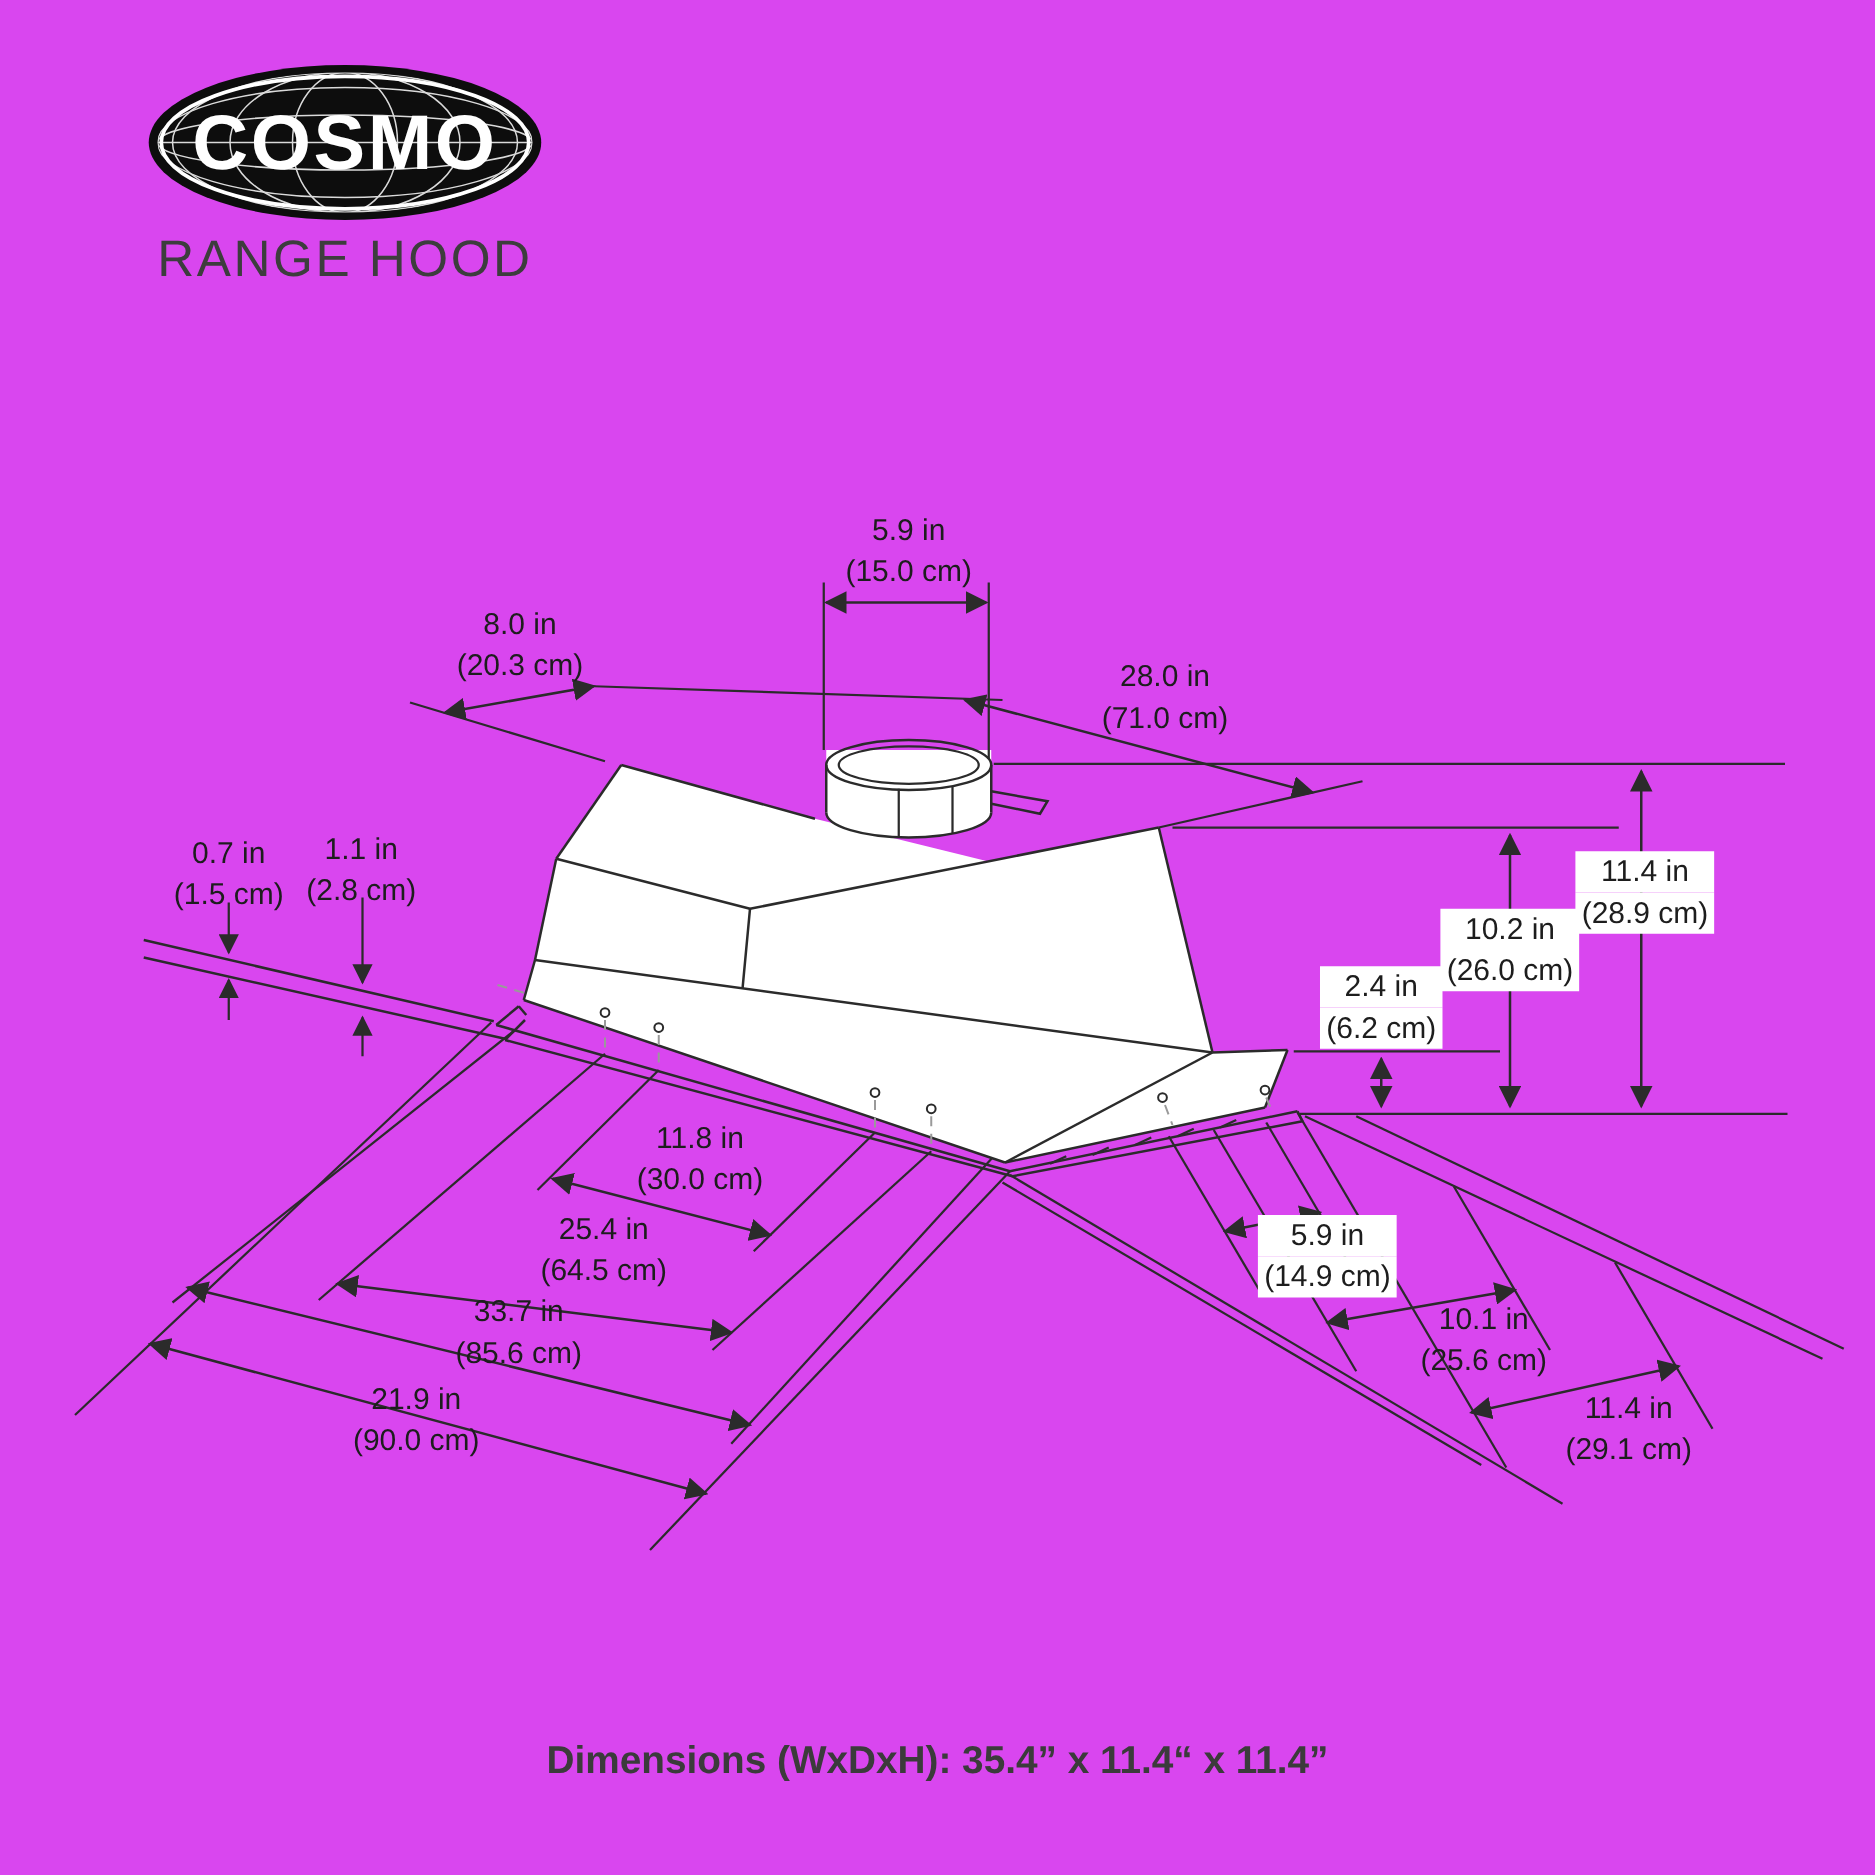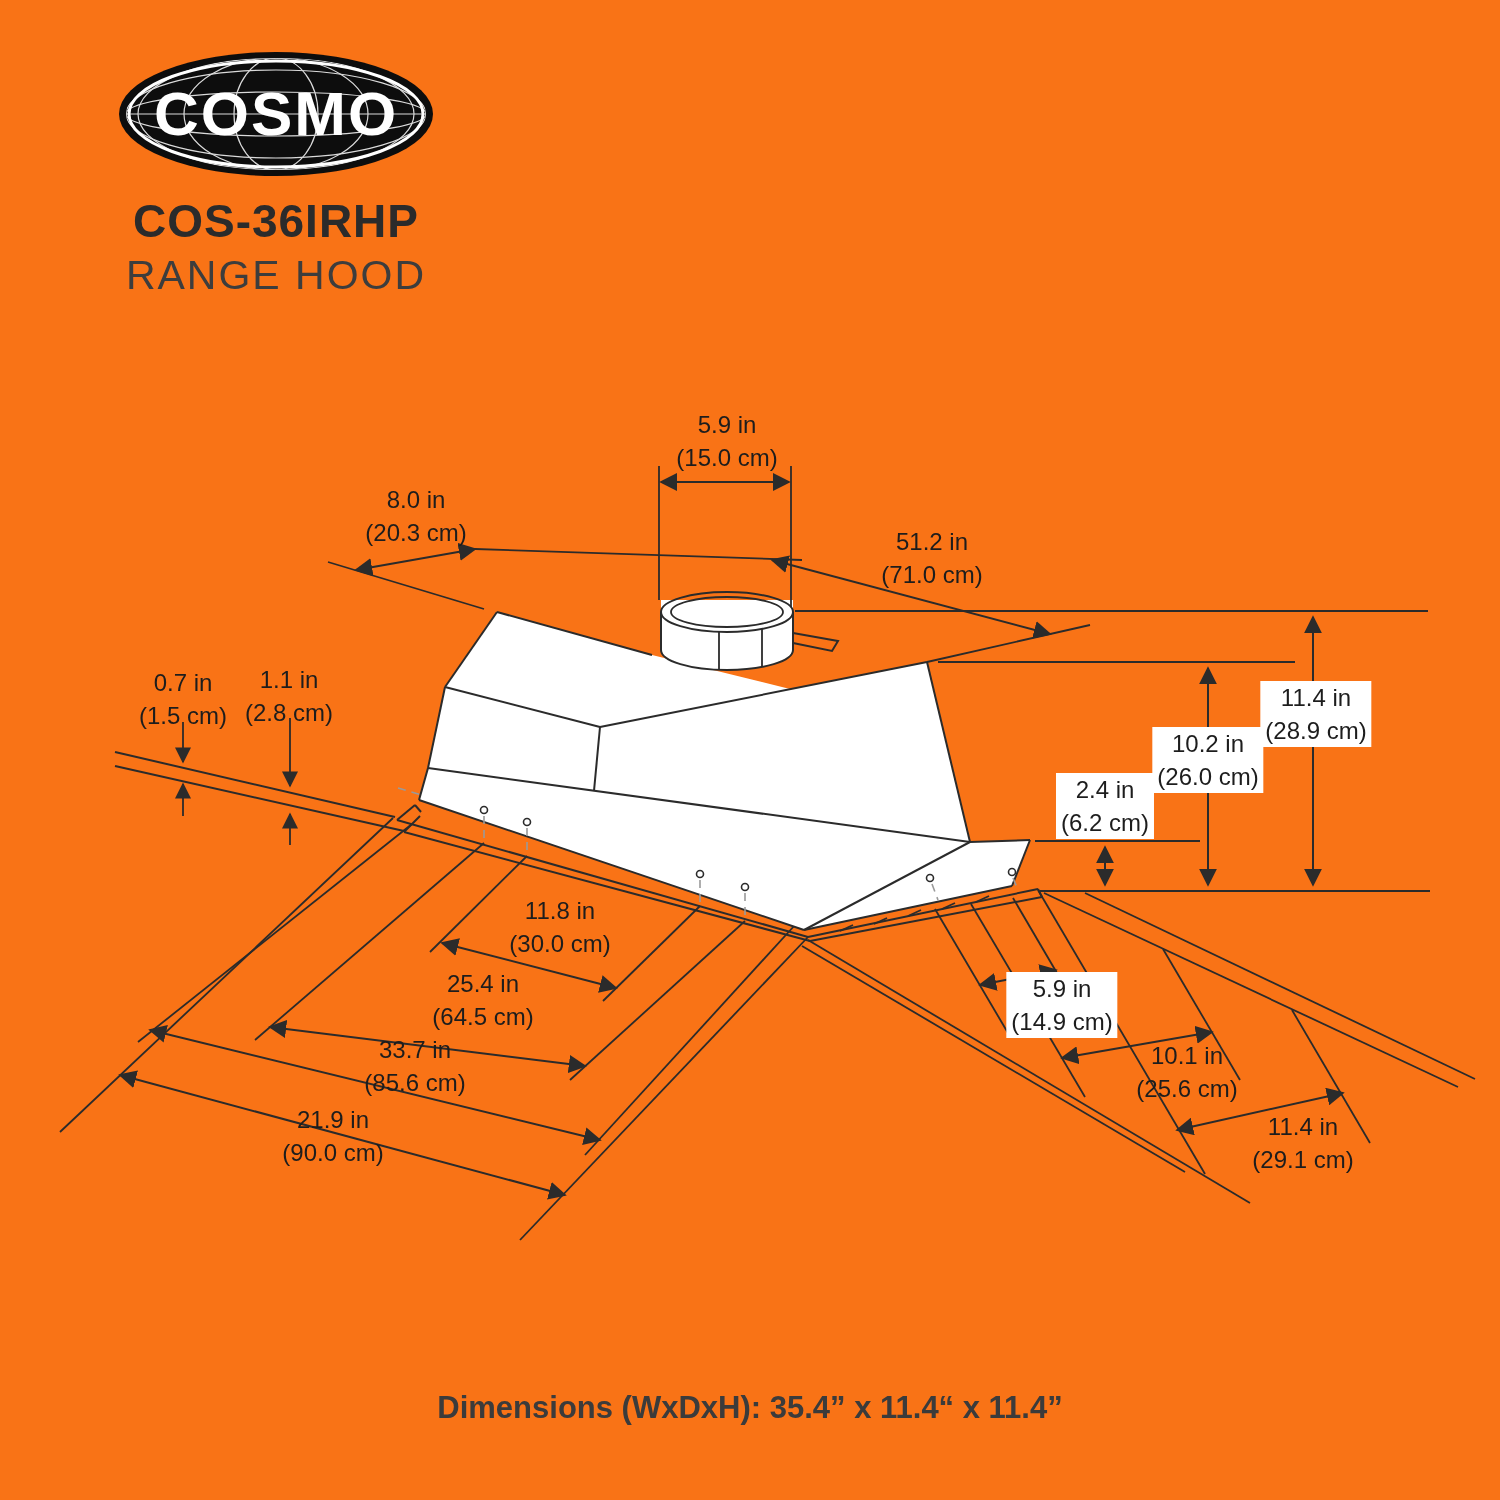--- a/index.html
+++ b/index.html
@@ -1,17 +1,17 @@
 <!DOCTYPE html>
 <html><head>
 <meta charset="utf-8">
 <style>
   html,body{margin:0;padding:0;background:#fff;}
   .canvas{
-    position:relative;width:1500px;height:1500px;background:#f97316;
+    position:relative;width:1500px;height:1500px;background:#d946ef;
     font-family:"Liberation Sans", sans-serif;overflow:hidden;
   }
   .drawing{position:absolute;left:0;top:0;width:1500px;height:1500px;}
   
   .brand{position:absolute;left:108px;top:48px;width:336px;text-align:center;color:#2e2e2e;}
   .brand-logo{display:block;margin:0 auto;}
   .model{font-size:46px;font-weight:800;letter-spacing:1px;color:#2b2b2b;margin-top:14px;}
   .subtitle{font-size:41px;margin-top:10px;color:#3d3d3d;letter-spacing:1px;}
   .subtitle .bold{font-weight:800;color:#2b2b2b;}
   .subtitle .light{font-weight:400;}
@@ -186,34 +186,33 @@
       <g clip-path="url(#logoclip)" stroke="#ffffff" stroke-width="1.2" fill="none" opacity="0.85">
         <ellipse cx="168" cy="66" rx="42" ry="56"></ellipse>
         <ellipse cx="168" cy="66" rx="92" ry="56"></ellipse>
         <ellipse cx="168" cy="66" rx="138" ry="56"></ellipse>
         <ellipse cx="168" cy="66" rx="150" ry="22"></ellipse>
         <ellipse cx="168" cy="66" rx="150" ry="44"></ellipse>
         <line x1="18" y1="66" x2="318" y2="66"></line>
       </g>
       <text x="168" y="87" text-anchor="middle" font-family="Liberation Sans, sans-serif" font-size="62" font-weight="800" letter-spacing="2" fill="#ffffff">COSMO</text>
     </svg>
-    <div class="model">COS-36IRHP</div>
     <div class="subtitle-line2">RANGE HOOD</div>
   </div>
 
   <div class="dim-label" style="left:727px;top:441px;">
     <span>5.9 in</span>
     <span>(15.0 cm)</span>
   </div>
   <div class="dim-label" style="left:416px;top:516px;">
     <span>8.0 in</span>
     <span>(20.3 cm)</span>
   </div>
   <div class="dim-label" style="left:932px;top:558px;">
-    <span>51.2 in</span>
+    <span>28.0 in</span>
     <span>(71.0 cm)</span>
   </div>
   <div class="dim-label" style="left:183px;top:699px;">
     <span>0.7 in</span>
     <span>(1.5 cm)</span>
   </div>
   <div class="dim-label" style="left:289px;top:696px;">
     <span>1.1 in</span>
     <span>(2.8 cm)</span>
   </div>

